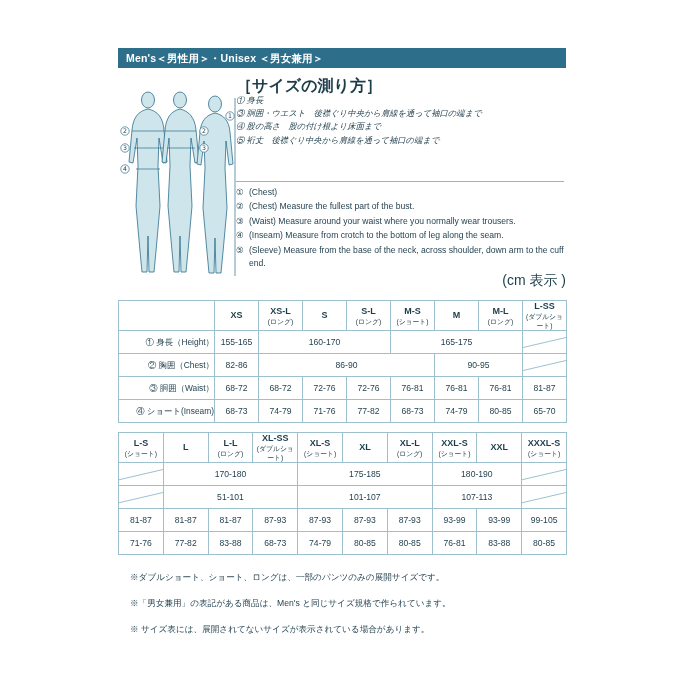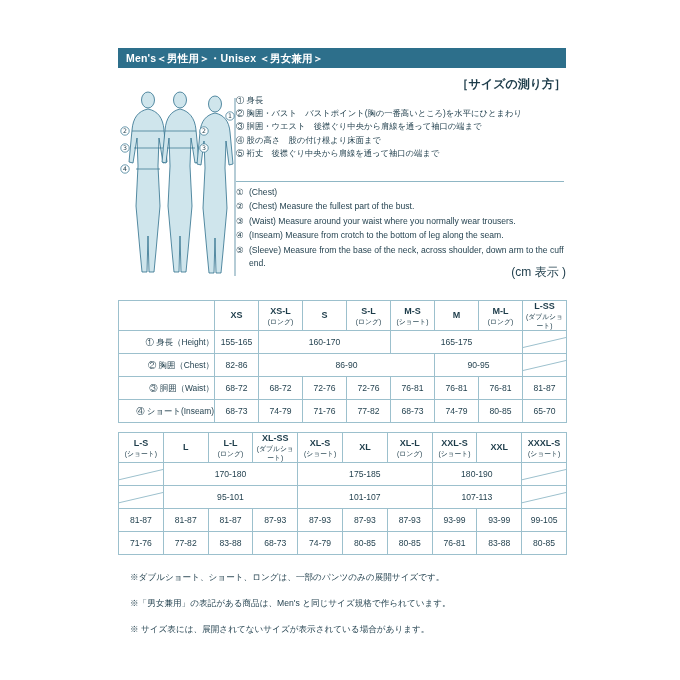--- a/index.html
+++ b/index.html
@@ -30,38 +30,38 @@
     box-sizing:border-box;
     letter-spacing:.2px;
   }
   
   .measure-block{
     position:absolute;
     left:118px; top:76px;
     width:448px; height:216px;
   }
   .measure-title{
-    font-size:12px;
+    font-size:16px;
     font-weight:bold;
     margin:0 0 4px 118px;
     color:#1d3c4a;
-    text-align:right;
   }
   .figures{
     position:absolute;
     left:0; top:10px;
     width:118px; height:195px;
   }
   .jp-list{
     position:absolute;
     left:118px; top:18px;
     width:330px;
     font-size:8.3px;
     line-height:13.2px;
     color:#1d3c4a;
+    font-style:italic;
   }
   .jp-list div{white-space:nowrap;}
   .divider{
     position:absolute;
     left:118px; top:105px;
     width:328px;
     border-top:1px solid #8fb6c4;
   }
   .en-list{
     position:absolute;
@@ -72,22 +72,22 @@
     color:#1d3c4a;
   }
   .en-list .row{
     display:flex;
     margin-bottom:1px;
   }
   .en-list .num{width:13px;flex:0 0 13px;}
   .en-list .txt{flex:1;}
   .unit-note{
     position:absolute;
-    right:0; top:188px;
-    font-size:12px;
+    right:0; top:196px;
+    font-size:14px;
     color:#1d3c4a;
   }
   
   table{
     border-collapse:collapse;
     table-layout:fixed;
     font-size:8.6px;
     color:#1d3c4a;
   }
   table td, table th{
@@ -188,21 +188,20 @@
           <circle cx="86" cy="62" r="4.2" fill="#ffffff" stroke="#2d6f8b" stroke-width="0.7"></circle>
             <text x="86" y="64.2" text-anchor="middle">3</text>
           <circle cx="112" cy="30" r="4.2" fill="#ffffff" stroke="#2d6f8b" stroke-width="0.7"></circle>
             <text x="112" y="32.2" text-anchor="middle">1</text>
         </g>
       </svg>
     </div>
 
     <div class="jp-list">
       <div>① 身長</div>
-      <div>② 胸囲・バスト　バストポイント(胸の一番高いところ)を水平にひとまわり</div>
       <div>③ 胴囲・ウエスト　後襟ぐり中央から肩線を通って袖口の端まで</div>
       <div>④ 股の高さ　股の付け根より床面まで</div>
       <div>⑤ 裄丈　後襟ぐり中央から肩線を通って袖口の端まで</div>
     </div>
 
     <div class="divider"></div>
 
     <div class="en-list">
       <div class="row">
         <span class="num">①</span>
@@ -368,21 +367,21 @@
         </tr>
         <tr>
           <td class="slash"></td>
           <td colspan="3">170-180</td>
           <td colspan="3">175-185</td>
           <td colspan="2">180-190</td>
           <td class="slash"></td>
         </tr>
         <tr>
           <td class="slash"></td>
-          <td colspan="3">95-101</td>
+          <td colspan="3">51-101</td>
           <td colspan="3">101-107</td>
           <td colspan="2">107-113</td>
           <td class="slash"></td>
         </tr>
         <tr>
           <td>81-87</td>
           <td>81-87</td>
           <td>81-87</td>
           <td>87-93</td>
           <td>87-93</td>

